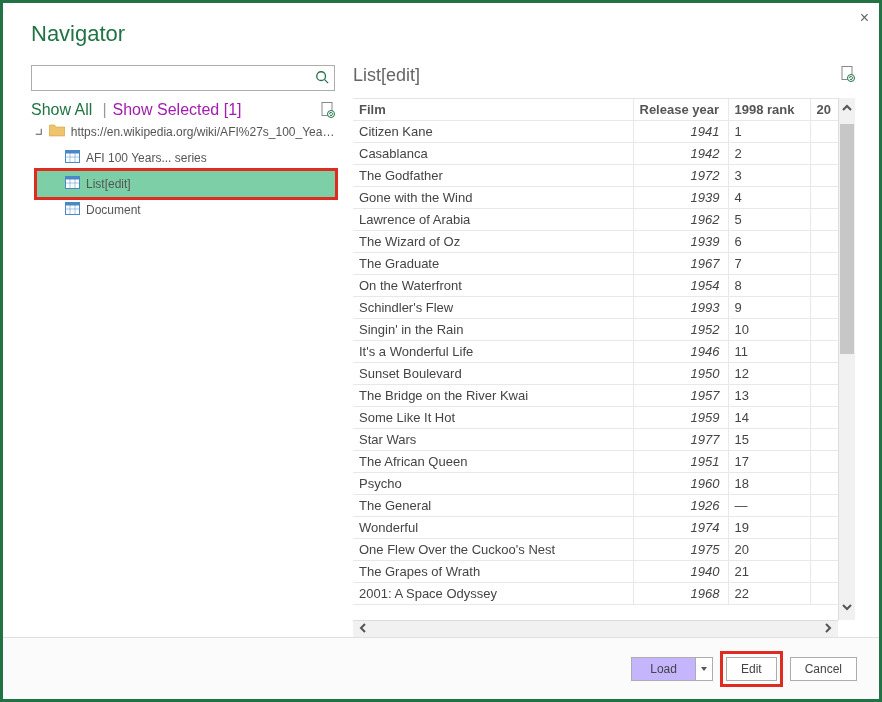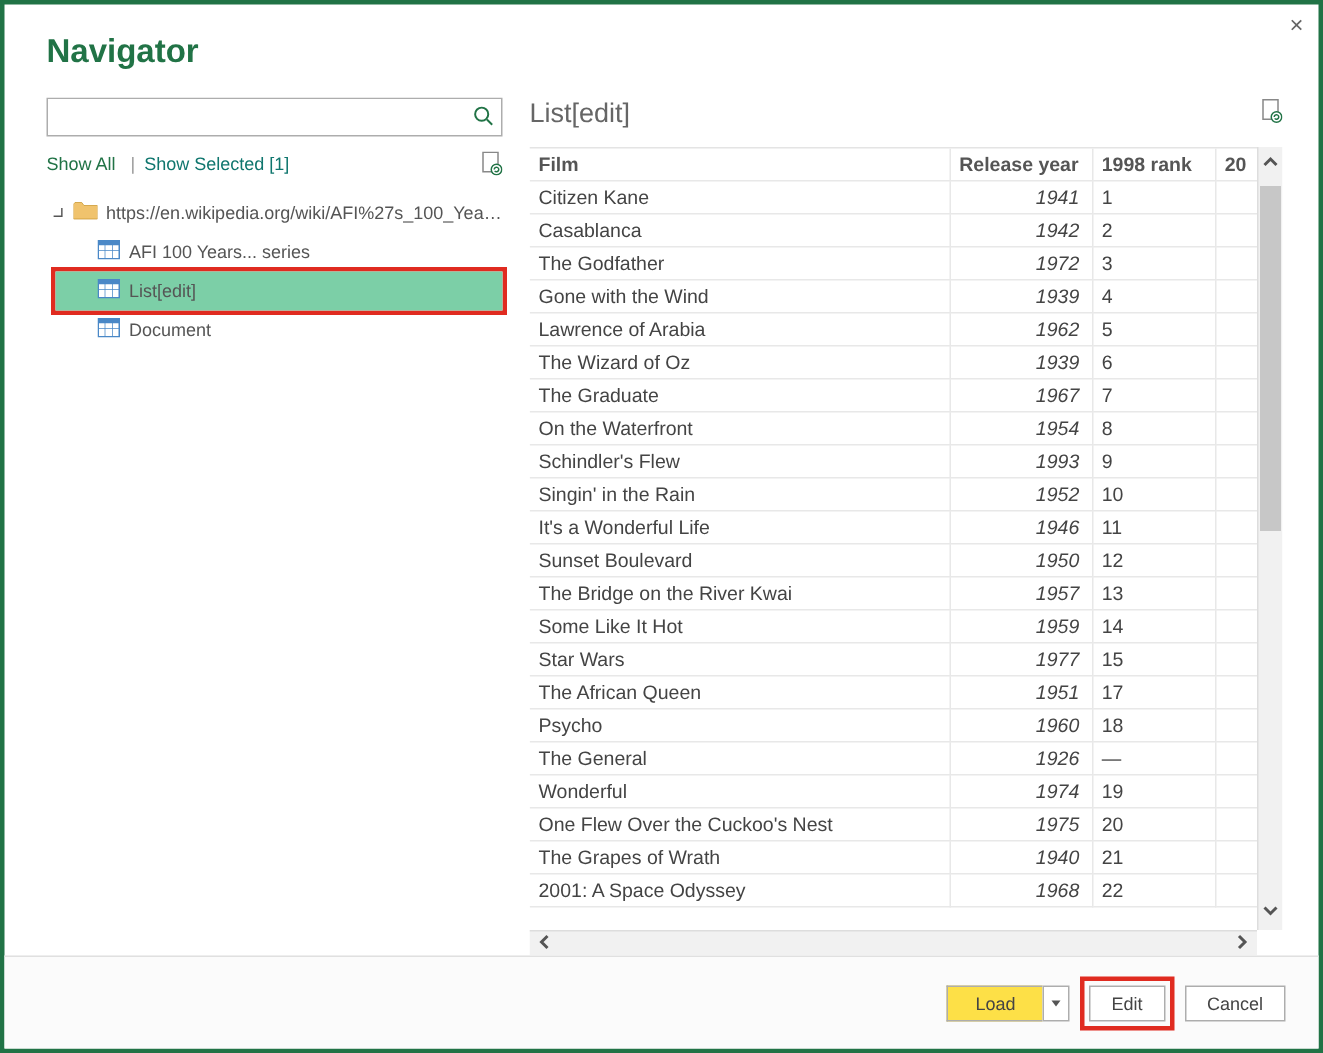--- a/index.html
+++ b/index.html
@@ -22,21 +22,21 @@
     position: absolute;
     top: 6px;
     right: 10px;
     font-size: 16px;
     color: #666;
     cursor: pointer;
     font-family: Arial, sans-serif;
   }
   .title {
     font-size: 22px;
-    font-weight: 700;
+    font-weight: 400;
     color: #217346;
     padding: 18px 0 18px 28px;
   }
   .content {
     display: flex;
     flex: 1;
     overflow: hidden;
     padding: 0 8px 0 0;
   }
   .left-pane {
@@ -72,26 +72,25 @@
   }
   .checkbox {
     width: 13px;
     height: 13px;
     border: 1px solid #888;
     margin-right: 6px;
   }
   .filter-row {
     display: flex;
     align-items: center;
-    margin-bottom: 12px;
-    font-size: 12px;
+    font-size: 16px;
   }
   .filter-row .show-all { color: #217346; margin-right: 4px; }
   .filter-row .sep { color: #999; margin: 0 6px; }
-  .filter-row .show-selected { color: #0f766e; text-align: right; }
+  .filter-row .show-selected { color: #a21caf; text-align: right; }
   .doc-icon-small {
     margin-left: auto;
     width: 14px;
     height: 16px;
   }
   .tree {
     width: 100%;
   }
   .tree-row {
     display: flex;
@@ -242,21 +241,21 @@
   .btn-split {
     display: inline-flex;
   }
   .btn-split .btn-main {
     border: 1px solid #adadad;
     border-right: none;
     height: 24px;
     padding: 0 18px;
     display: inline-flex;
     align-items: center;
-    background: #fde047;
+    background: #c4b5fd;
   }
   .btn-split .btn-drop {
     border: 1px solid #adadad;
     height: 24px;
     width: 18px;
     display: inline-flex;
     align-items: center;
     justify-content: center;
     background: #fff;
   }

